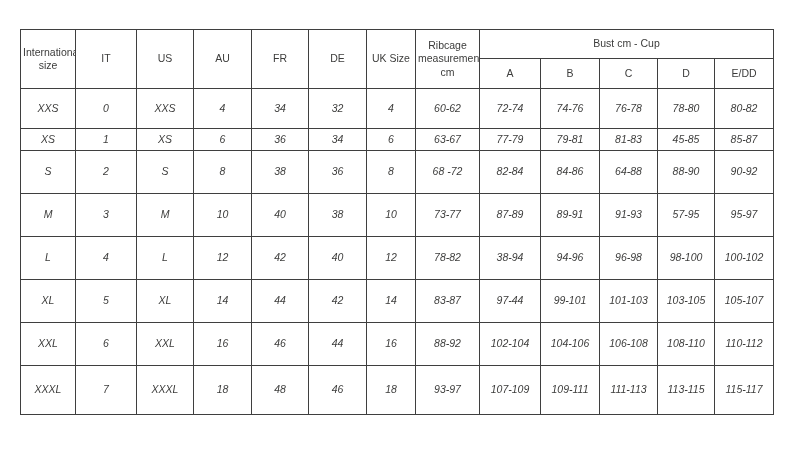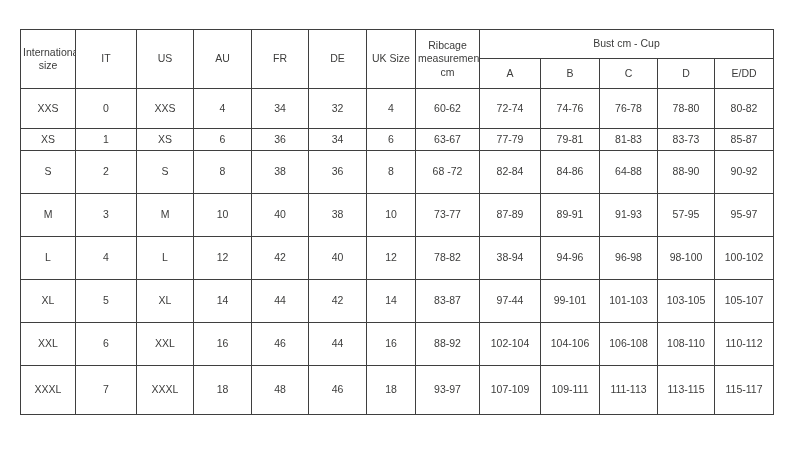--- a/index.html
+++ b/index.html
@@ -29,21 +29,21 @@
     font-weight: normal;
     font-size: 10.5px;
     line-height: 1.25;
     text-align: center;
     vertical-align: middle;
     padding: 1px 2px;
     overflow: hidden;
   }
   thead tr.group-row    { height: 29px; }
   thead tr.cup-row      { height: 30px; }
-  tbody tr              { height: 43px; }
+  tbody tr              { height: 43px; font-style: italic; }
   tbody tr:nth-child(1) { height: 40px; }
   tbody tr:nth-child(2) { height: 22px; }
   tbody tr:nth-child(8) { height: 49px; margin-top: 24px; }
 </style>
 </head>
 <body>
 
 <table class="size-chart">
   <colgroup>
     <col style="width:55px">
@@ -101,21 +101,21 @@
         <td>1</td>
         <td>XS</td>
         <td>6</td>
         <td>36</td>
         <td>34</td>
         <td>6</td>
         <td>63-67</td>
         <td>77-79</td>
         <td>79-81</td>
         <td>81-83</td>
-        <td>83-73</td>
+        <td>45-85</td>
         <td>85-87</td>
       </tr>
       <tr>
         <td>S</td>
         <td>2</td>
         <td>S</td>
         <td>8</td>
         <td>38</td>
         <td>36</td>
         <td>8</td>

